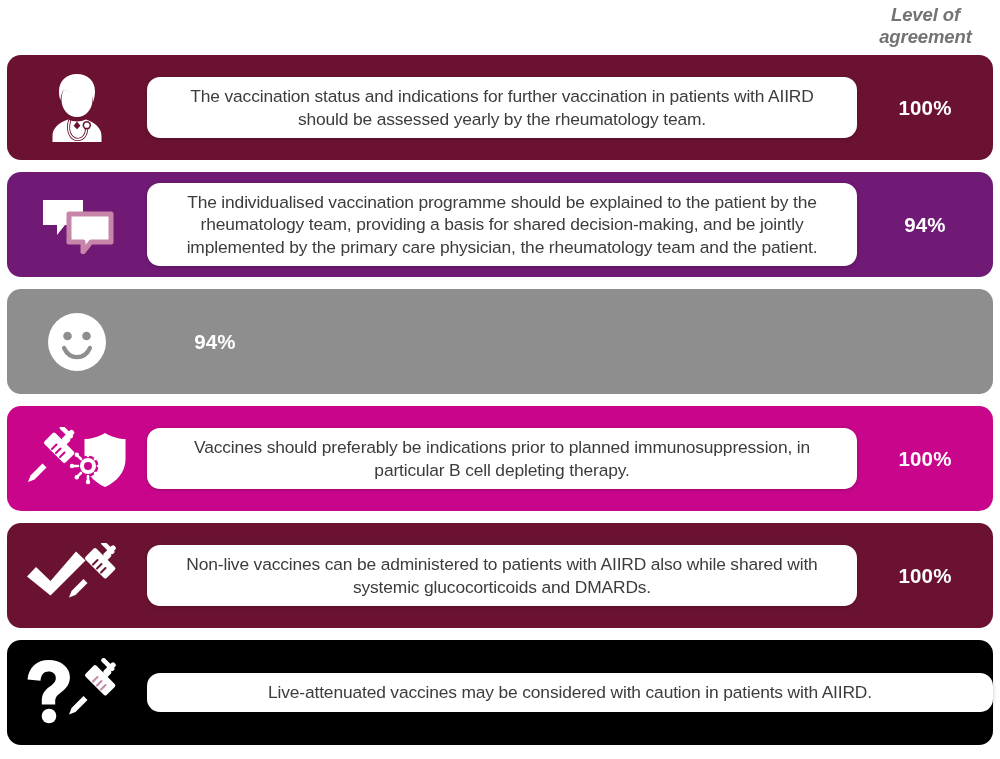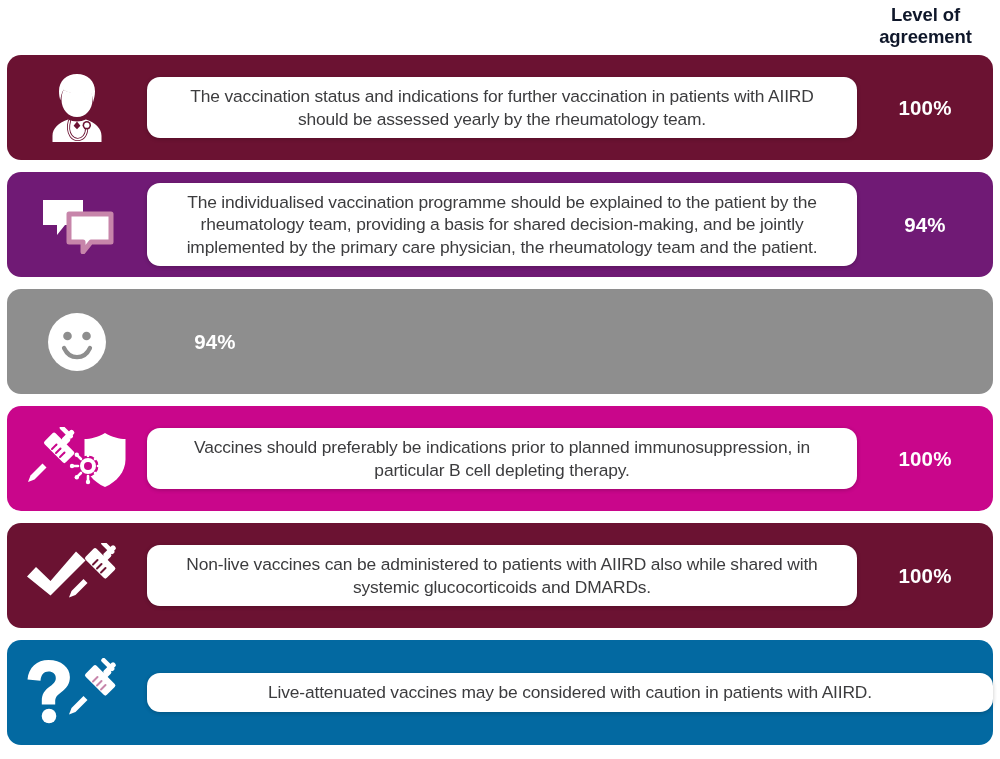--- a/index.html
+++ b/index.html
@@ -29,24 +29,25 @@
     height: 52px;
     display: flex;
     flex-direction: column;
     align-items: center;
     justify-content: center;
     text-align: center;
   }
   .header-line {
     font-size: 18.5px;
     font-weight: bold;
-    color: #0f172a;
+    color: #737373;
     line-height: 1.18;
     letter-spacing: -0.1px;
     white-space: nowrap;
+    font-style: italic;
   }
 
   
   .rows {
     position: absolute;
     top: 55px;
     left: 7px;
     right: 7px;
   }
 
@@ -270,21 +271,21 @@
         </span>
       </div>
       <div class="statement">
         <div class="statement-text">Non-live vaccines can be administered to patients with AIIRD also while shared with systemic glucocorticoids and DMARDs.</div>
       </div>
       <div class="pct-zone">
         <span class="pct-text">100%</span>
       </div>
     </div>
 
-    <div class="row" style="background:#0369a1;">
+    <div class="row" style="background:#000000;">
       <div class="icon-zone">
         <span>
           <svg width="108" height="70" viewBox="0 0 108 70" fill="none">
 
             <path d="M25.5 2C14 2 5.5 9.5 4.5 21.5l13 1.3C18 16.5 21 13.5 25.5 13.5c4.3 0 7.3 2.6 7.3 6.4 0 3.2-1.6 5.3-6 8.6-5.6 4.2-8 8-8 14.2v3.8h13.4v-2.8c0-3.8 1.3-5.8 5.7-9.1 6.2-4.6 9-9 9-15.5C46.9 9.4 38.2 2 25.5 2z" fill="#fff"></path>
             <circle cx="26" cy="58" r="7.3" fill="#fff"></circle>
 
             <g fill="#fff">
               <rect x="84" y="3" width="5.2" height="15" rx="2" transform="rotate(45 86.5 10.5)"></rect>
               <rect x="76.5" y="4" width="16.5" height="4.6" rx="2" transform="rotate(45 84.5 6.5)"></rect>

